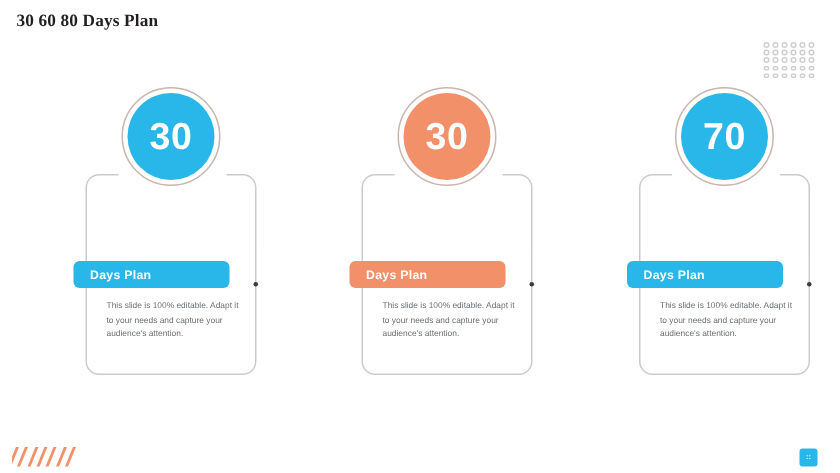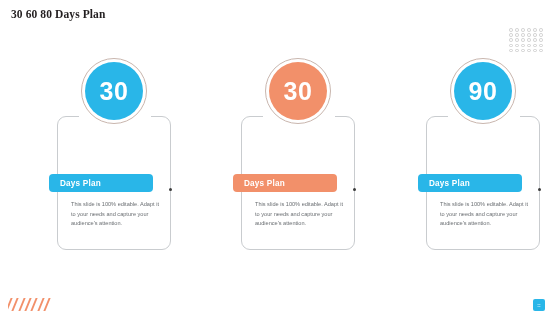--- a/index.html
+++ b/index.html
@@ -287,21 +287,21 @@
     <div class="card-body">This slide is 100% editable. Adapt it to your needs and capture your audience's attention.</div>
   </div>
 
   <div class="card card-3">
     <div class="card-outline"></div>
     <div class="outline-notch"></div>
 
     <div class="circle-wrap">
       <div class="circle-outer"></div>
       <div class="circle-inner" style="background: rgb(41, 182, 232);">
-        <span class="circle-num">90</span>
+        <span class="circle-num">70</span>
       </div>
     </div>
 
     <div class="label-bar" style="background: rgb(41, 182, 232);">
       <span>Days Plan</span>
     </div>
 
     <div class="edge-dot"></div>
 
     <div class="card-body">This slide is 100% editable. Adapt it to your needs and capture your audience's attention.</div>

